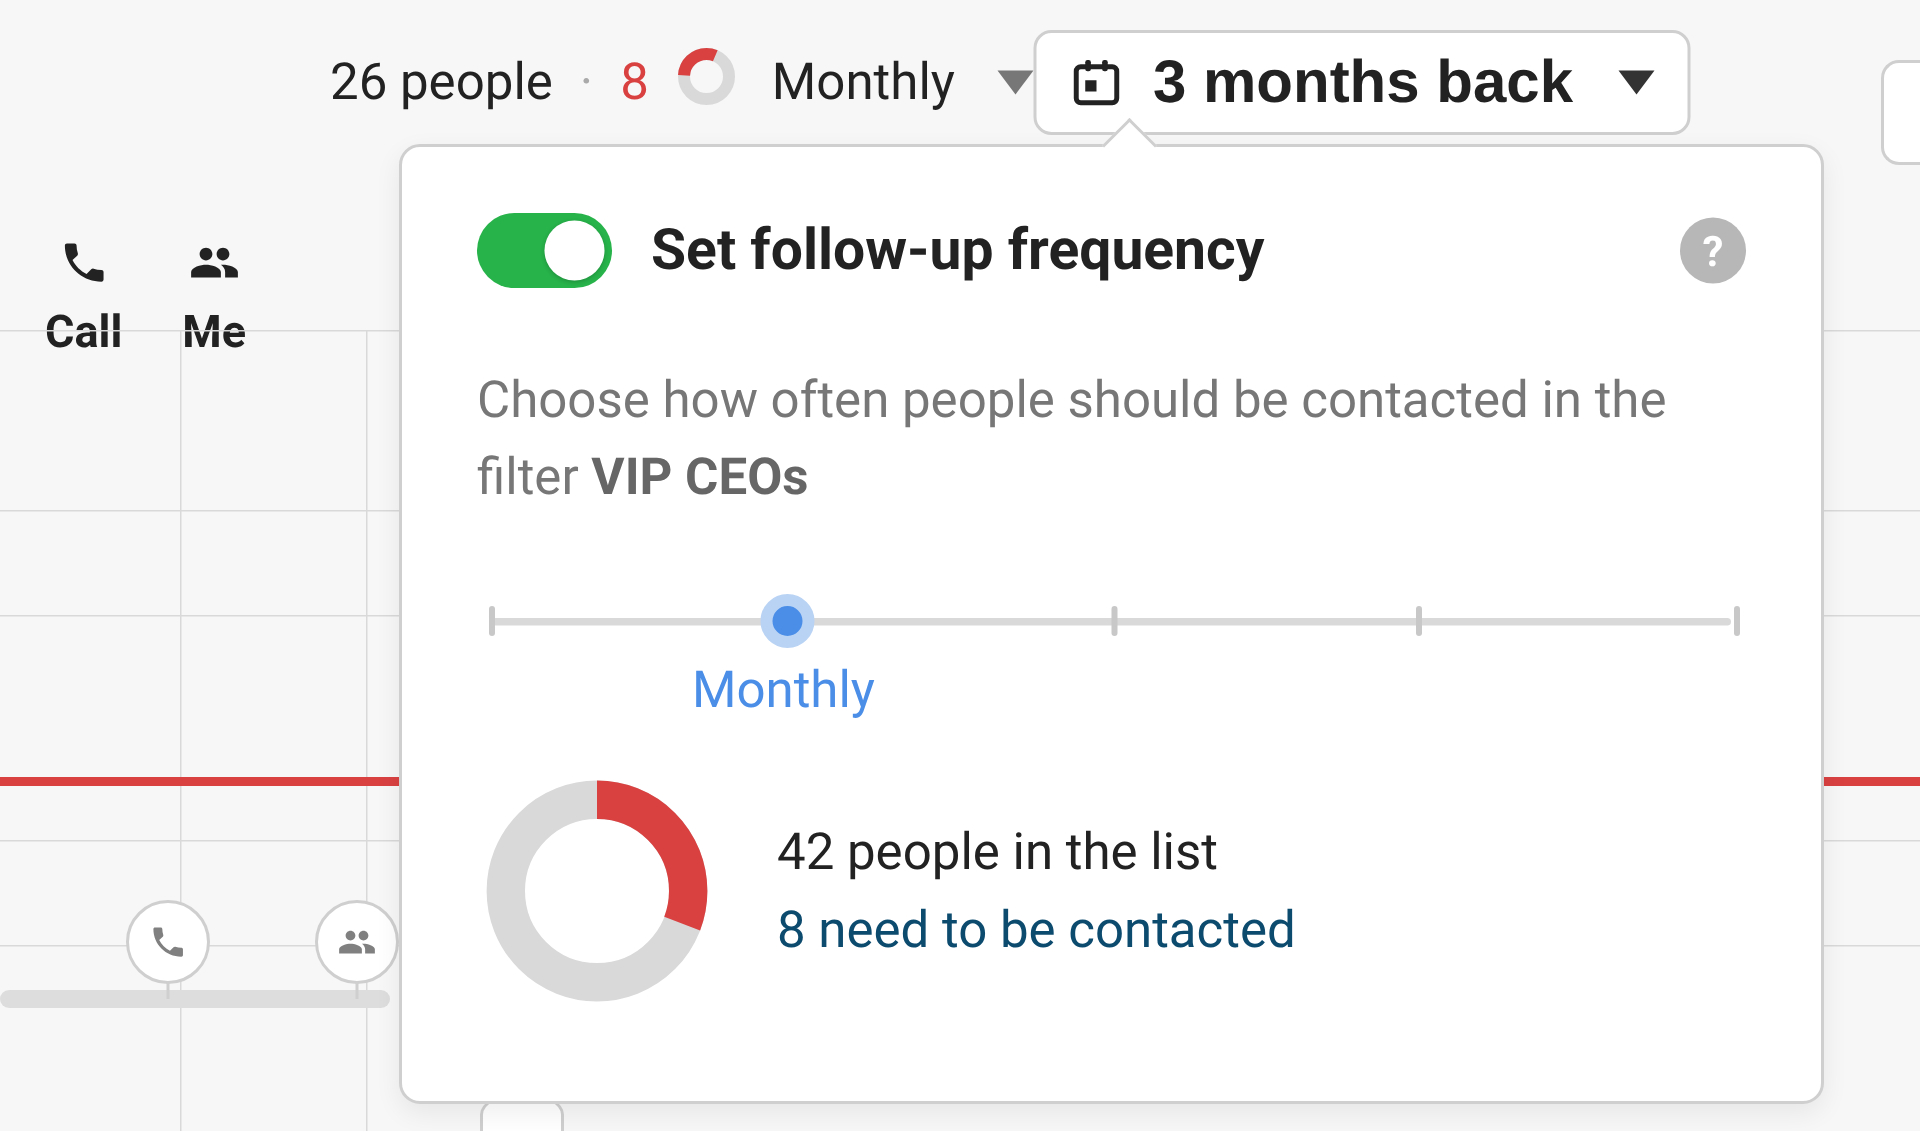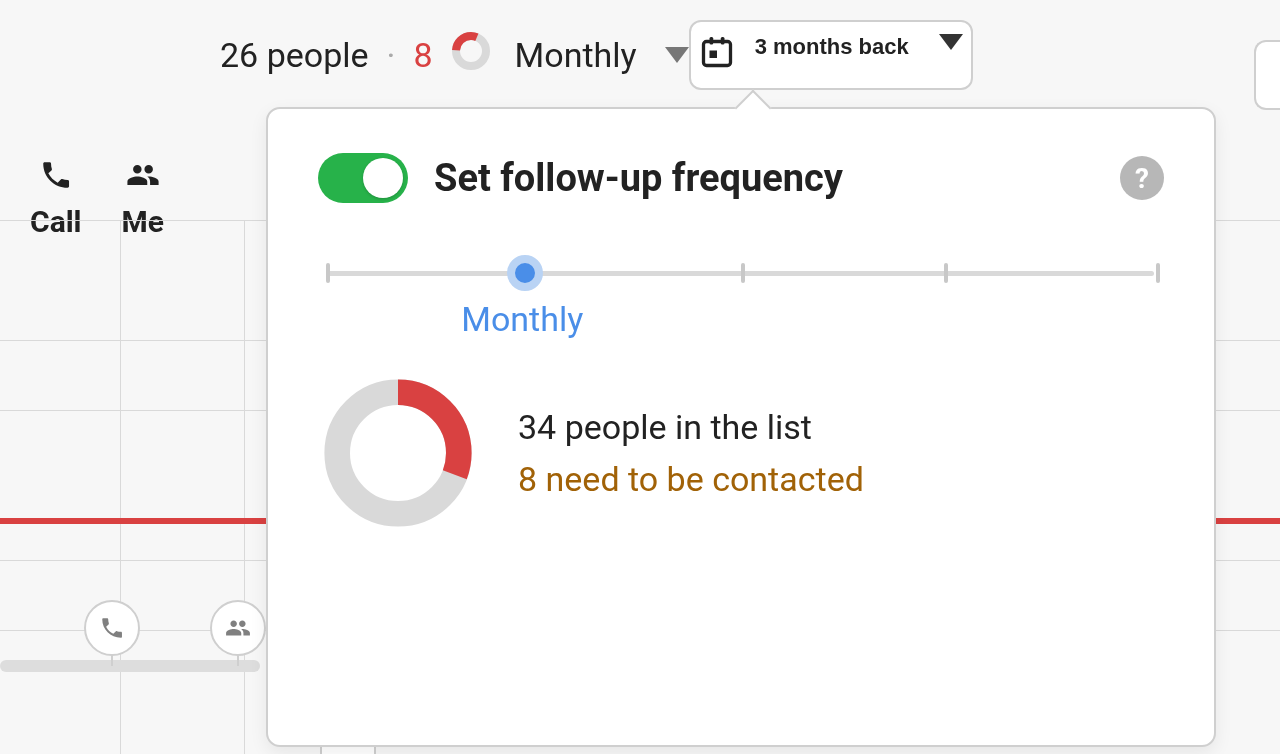--- a/index.html
+++ b/index.html
@@ -29,26 +29,27 @@
   .chev {
     width: 0; height: 0; margin-left: 10px;
     border-left: 12px solid transparent;
     border-right: 12px solid transparent;
     border-top: 16px solid #777;
     display:inline-block;
   }
 
   .btn-range {
     display: flex;
+    align-items: center;
     gap: 20px;
     border: 2px solid #cfcfcf;
     border-radius: 12px;
     background: #fff;
-    padding: 12px 8px;
-    font-size: 22px;
+    padding: 12px 22px;
+    font-size: 40px;
     font-weight: 600;
     color: #222;
     cursor: pointer;
     height: 70px;
   }
   .btn-range .cal { display:inline-flex; }
   .btn-range .chev { border-top-color:#333; }
 
   .btn-extra {
     position:absolute; right: 0; top: 20px;
@@ -84,21 +85,21 @@
     position:absolute; width:56px; height:56px; border:2px solid #cfcfcf; border-radius:50%;
     background:#fff; display:flex; align-items:center; justify-content:center;
   }
   .tl-chip svg { width:26px; height:26px; fill:#808080; }
   .tl-stem { position:absolute; width:2px; background:#cfcfcf; }
   .tl-track { position:absolute; height:12px; background:#ddd; border-radius:6px; }
 
   
   .popover {
     position:absolute;
-    top: 107px; left: 266px; width: 950px; height: 640px;
+    top: 96px; left: 266px; width: 950px; height: 640px;
     background:#fff;
     border: 2px solid #cfcfcf;
     border-radius: 14px;
     box-shadow: 0 6px 18px rgba(0,0,0,0.07);
     padding: 44px 50px 40px 50px;
   }
   .popover::before {
     content:""; position:absolute; top:-14px; left: 472px;
     width:24px; height:24px; background:#fff;
     border-left:2px solid #cfcfcf; border-top:2px solid #cfcfcf;
@@ -128,21 +129,21 @@
   .slider-thumb {
     position:absolute; top:2px; width:36px; height:36px; border-radius:50%;
     background:#4a8ee8; border:8px solid #b9d3f4; transform:translateX(-50%);
     box-shadow: 0 0 0 1px #4a8ee8 inset;
   }
   .slider-label { margin-top: 6px; font-size: 34px; color:#4a8ee8; text-align:left; }
 
   .stats-row { display:flex; align-items:center; gap: 40px; margin-top: 34px; }
   .donut-big { width:160px; height:160px; position:relative; }
   .stats-text .line1 { font-size: 34px; color:#222; }
-  .stats-text .line2 { font-size: 34px; color:#a16207; margin-top: 12px; }
+  .stats-text .line2 { font-size: 34px; color:#0c4a6e; margin-top: 12px; }
 
 </style>
 </head>
 <body>
 
 <div class="topbar">
   <div class="summary">
     <span>26 people</span>
     <span class="dot">·</span>
     <span class="need">8</span>
@@ -218,20 +219,23 @@
 
 <div class="popover">
   <div class="pop-header">
     <div class="toggle">
       <div class="knob"></div>
     </div>
     <div class="pop-title">Set follow-up frequency</div>
     <div class="help">?</div>
   </div>
 
+  <div class="pop-desc">
+    <span>Choose how often people should be contacted in the filter </span><strong>VIP CEOs</strong>
+  </div>
 
   <div class="slider-wrap">
     <div class="slider-track"></div>
     <div class="slider-tick" style="left:1%"></div>
     <div class="slider-tick" style="left:50%"></div>
     <div class="slider-tick" style="left:74%"></div>
     <div class="slider-tick" style="left:99%"></div>
     <div class="slider-thumb" id="slider-thumb" style="left: 24.5%;"></div>
   </div>
   <div class="slider-label" id="slider-label-line" style="padding-left: calc(24.5% - 64px);">
@@ -239,17 +243,17 @@
   </div>
 
   <div class="stats-row">
     <div class="donut-big">
       <svg width="160" height="160" viewBox="0 0 100 100">
         <circle cx="50" cy="50" r="38" fill="none" stroke="#d9d9d9" stroke-width="16"></circle>
         <circle id="donut-arc" cx="50" cy="50" r="38" fill="none" stroke="#d94141" stroke-width="16" stroke-linecap="butt" transform="rotate(-90 50 50)" stroke-dasharray="73.46493589933054 238.76104167282426"></circle>
       </svg>
     </div>
     <div class="stats-text">
-      <div class="line1">34 people in the list</div>
+      <div class="line1">42 people in the list</div>
       <div class="line2">8 need to be contacted</div>
     </div>
   </div>
 </div>
 
 </body></html>

